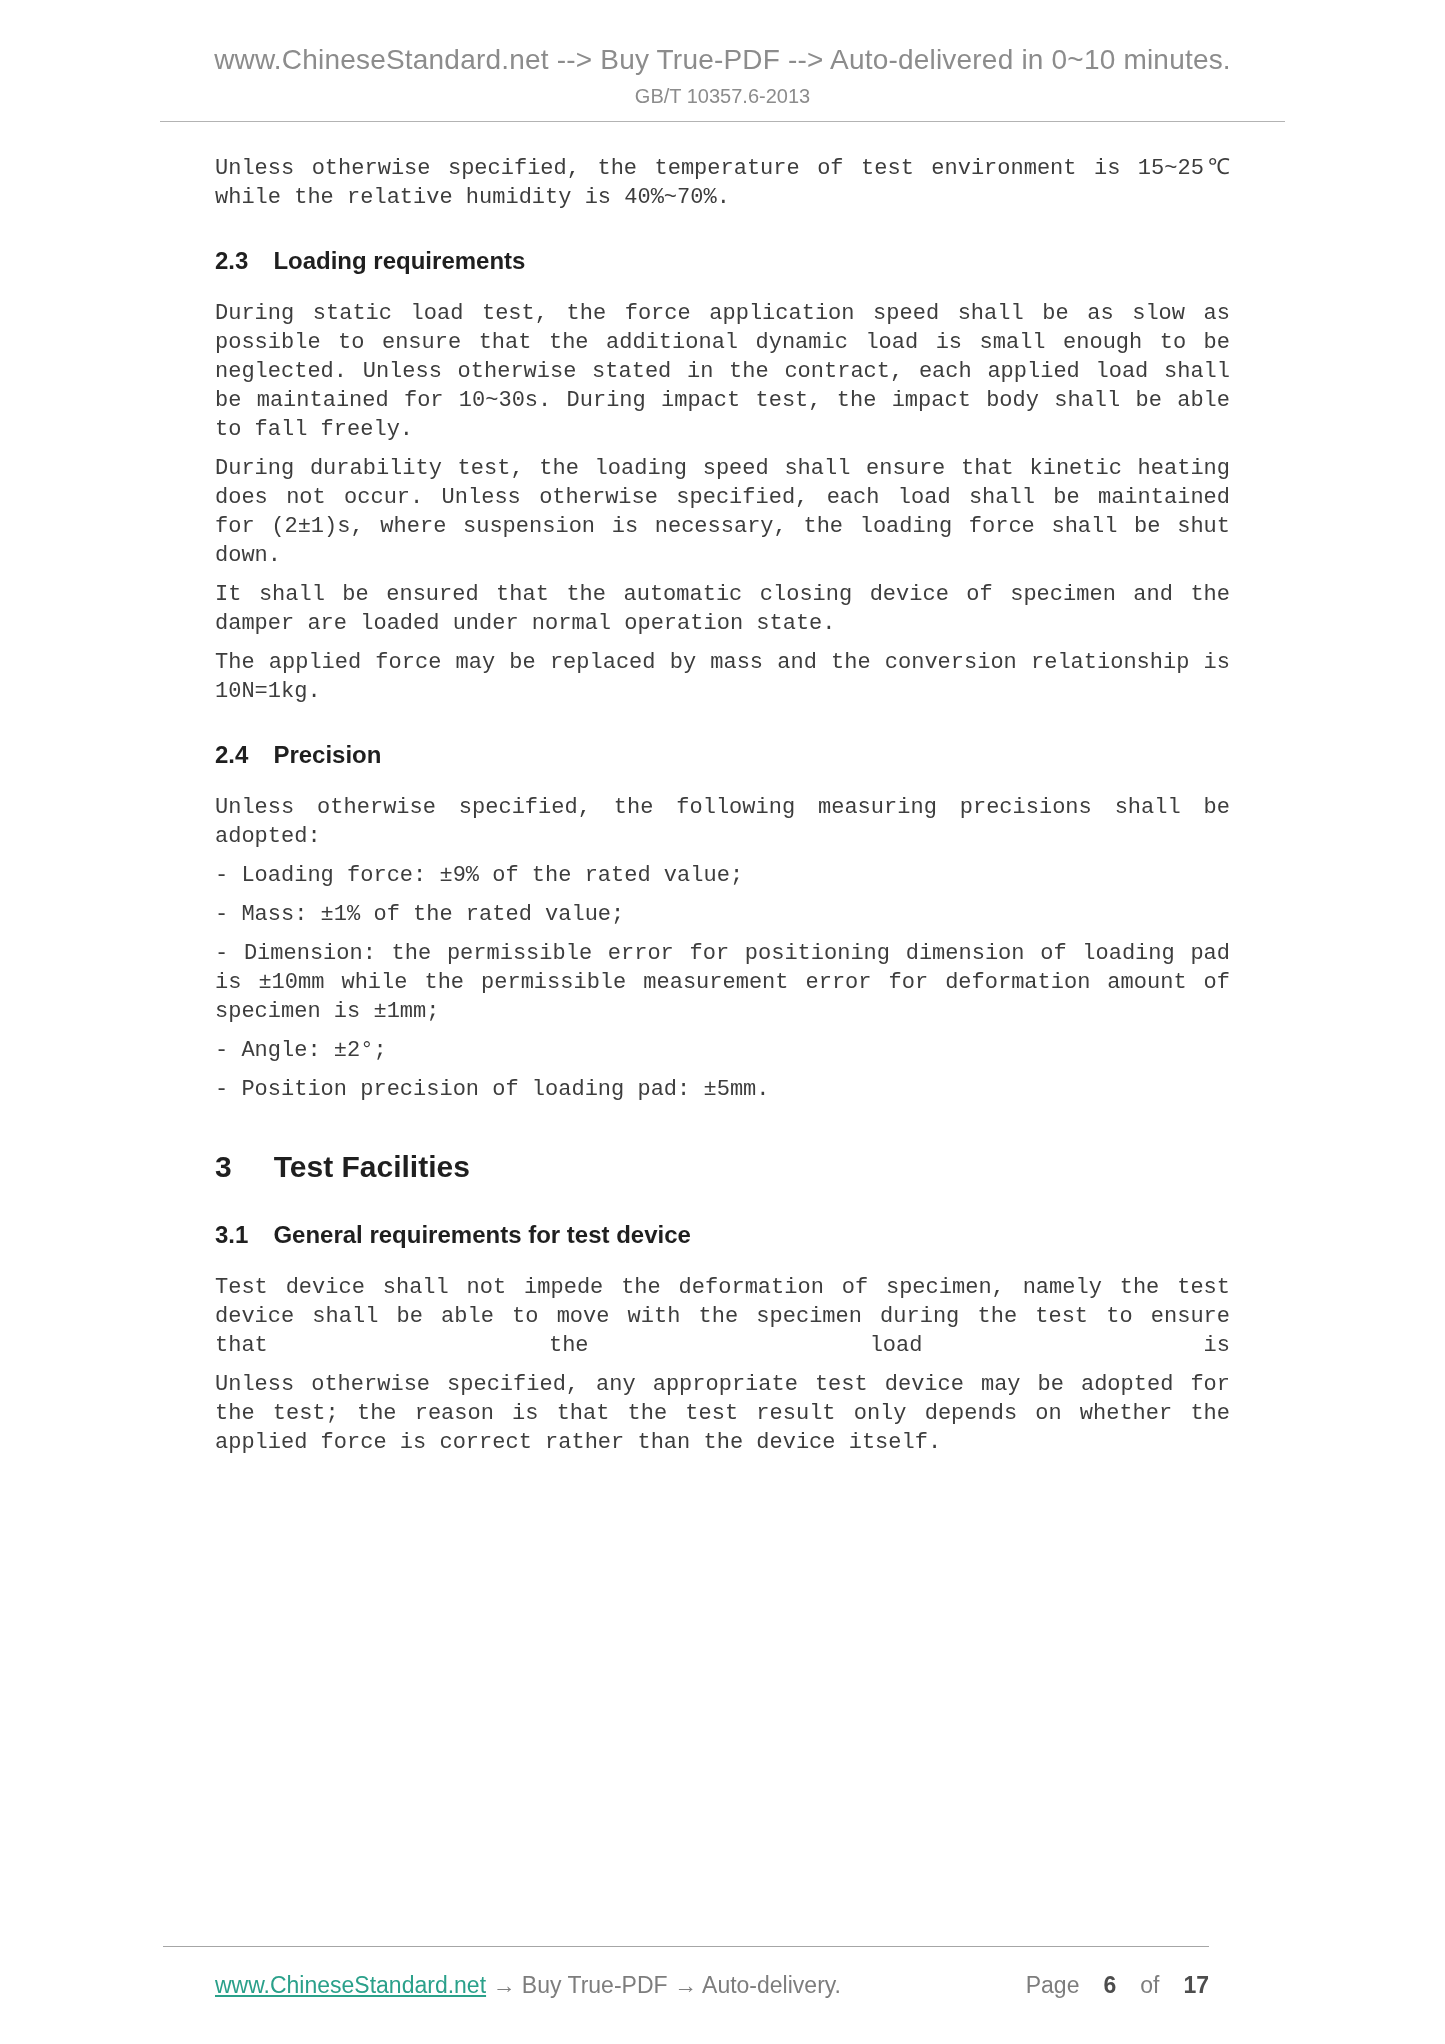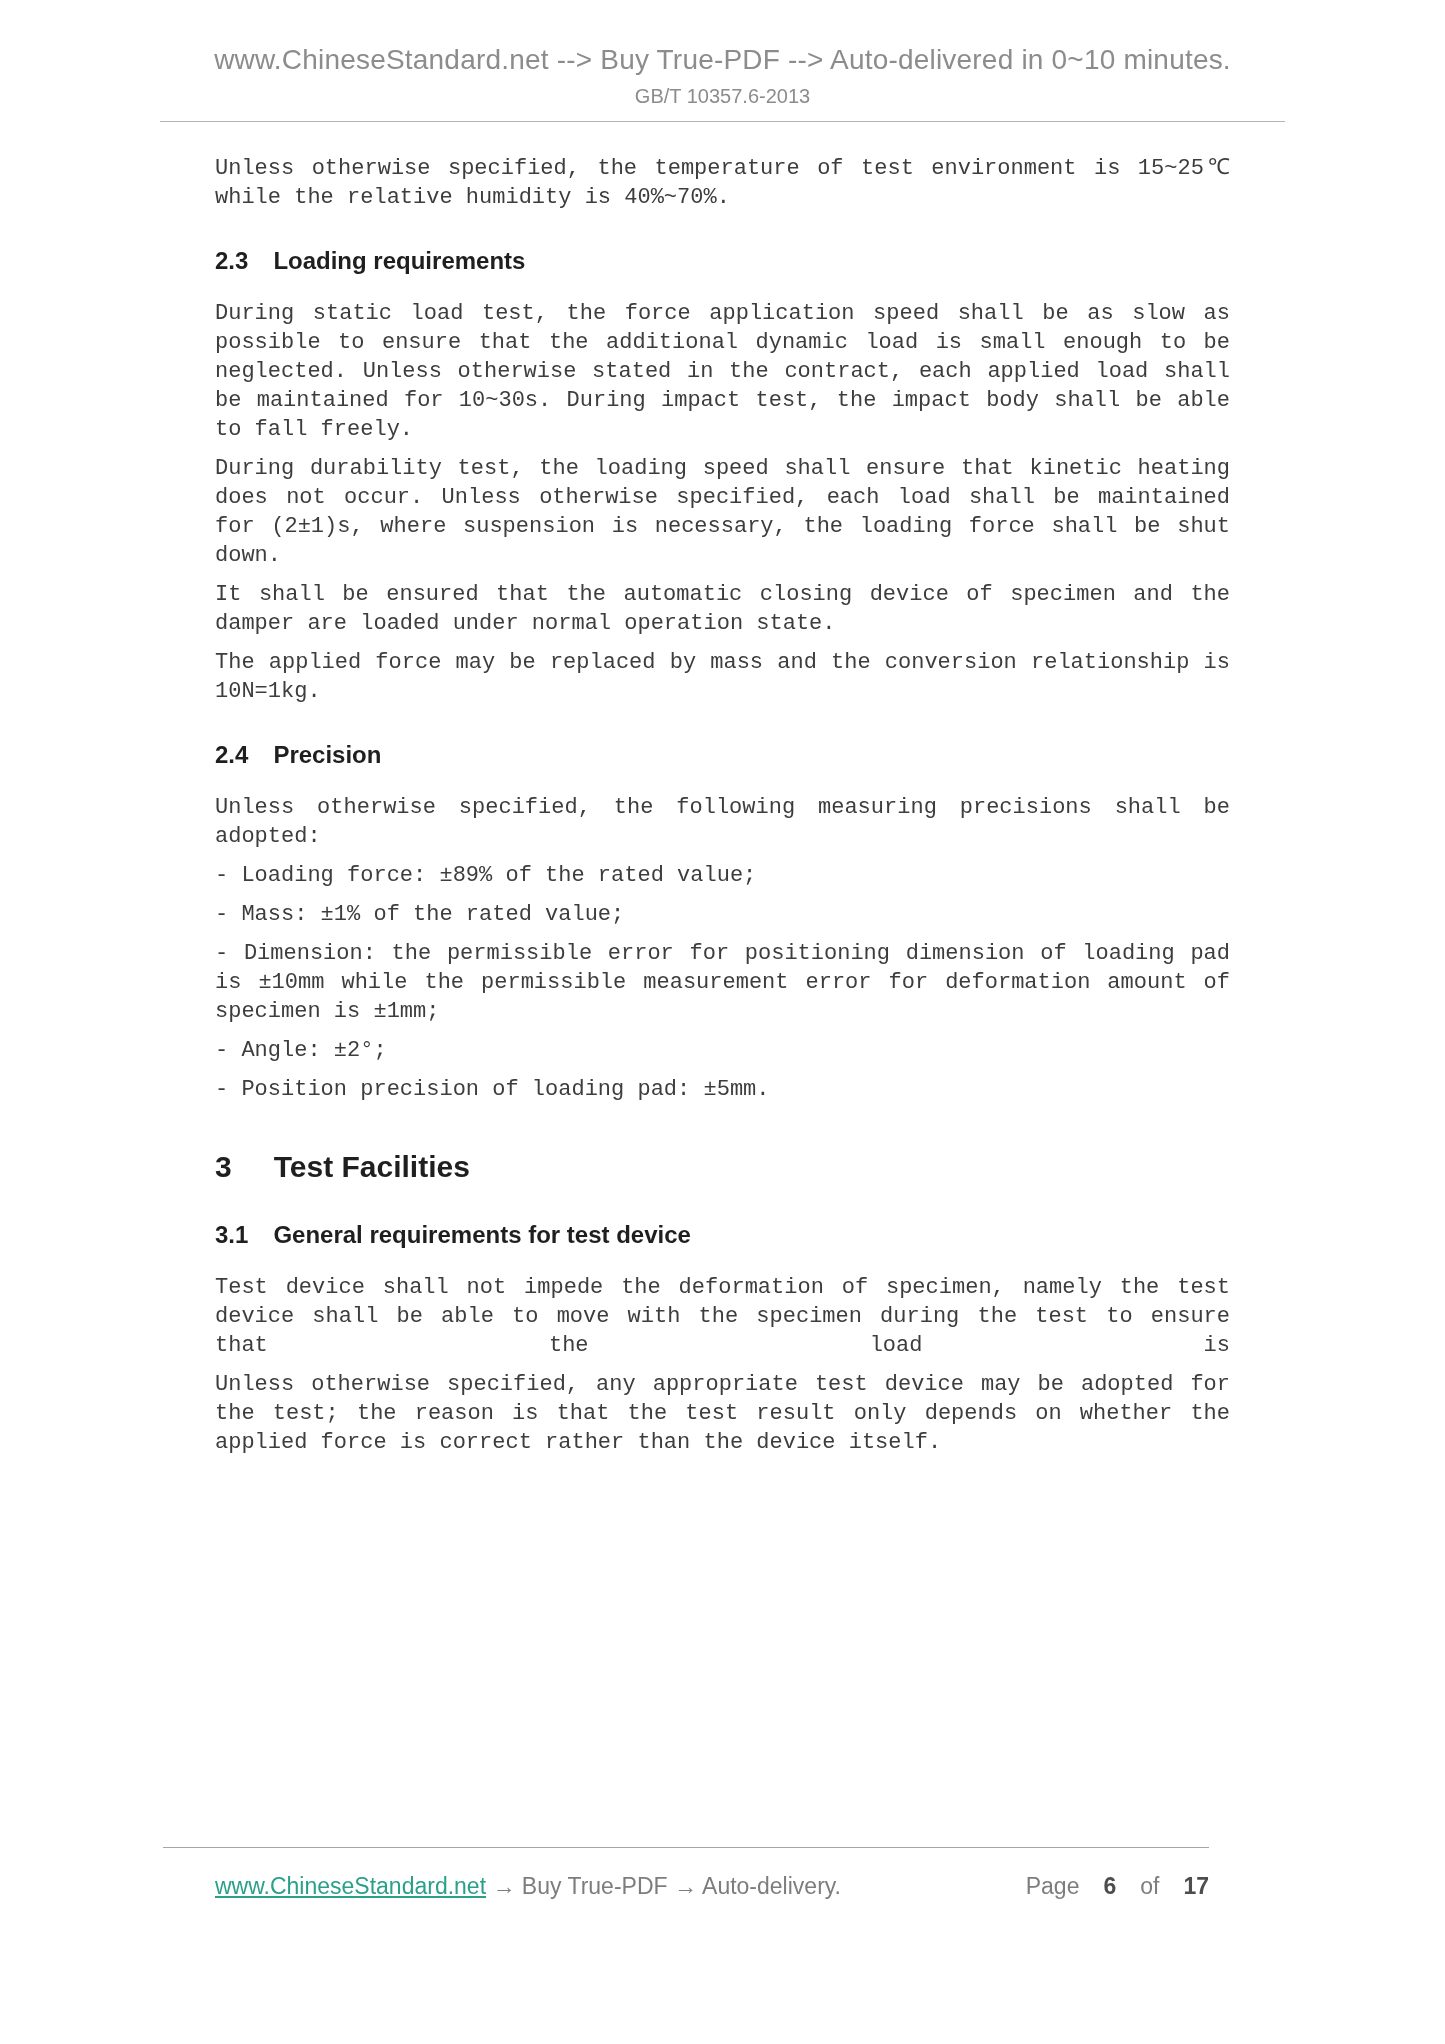--- a/index.html
+++ b/index.html
@@ -76,21 +76,21 @@
     margin: 44px 0 28px 0;
     line-height: 38px;
   }
   .h-main .h-num {
     display: inline-block;
     margin-right: 42px;
   }
   
   .pdf-footer {
     position: absolute;
-    top: 1847px;
+    top: 1946px;
     left: 163px;
     width: 1046px;
   }
   .pdf-footer .rule-f {
     border: none;
     border-top: 1px solid #a6a6a6;
     margin: 0;
   }
   .footer-row {
     display: flex;
@@ -139,21 +139,21 @@
     <h3 class="h-sub"><span class="h-num">2.3</span><span>Loading requirements</span></h3>
 
     <p class="para">During static load test, the force application speed shall be as slow as possible to ensure that the additional dynamic load is small enough to be neglected. Unless otherwise stated in the contract, each applied load shall be maintained for 10~30s. During impact test, the impact body shall be able to fall freely.</p>
     <p class="para">During durability test, the loading speed shall ensure that kinetic heating does not occur. Unless otherwise specified, each load shall be maintained for (2±1)s, where suspension is necessary, the loading force shall be shut down.</p>
     <p class="para">It shall be ensured that the automatic closing device of specimen and the damper are loaded under normal operation state.</p>
     <p class="para">The applied force may be replaced by mass and the conversion relationship is 10N=1kg.</p>
 
     <h3 class="h-sub"><span class="h-num">2.4</span><span>Precision</span></h3>
 
     <p class="para">Unless otherwise specified, the following measuring precisions shall be adopted:</p>
-    <p class="para">- Loading force: ±89% of the rated value;</p>
+    <p class="para">- Loading force: ±9% of the rated value;</p>
     <p class="para">- Mass: ±1% of the rated value;</p>
     <p class="para">- Dimension: the permissible error for positioning dimension of loading pad is ±10mm while the permissible measurement error for deformation amount of specimen is ±1mm;</p>
     <p class="para">- Angle: ±2°;</p>
     <p class="para">- Position precision of loading pad: ±5mm.</p>
 
     <h2 class="h-main"><span class="h-num">3</span><span>Test Facilities</span></h2>
 
     <h3 class="h-sub"><span class="h-num">3.1</span><span>General requirements for test device</span></h3>
 
     <p class="para justify-last">Test device shall not impede the deformation of specimen, namely the test device shall be able to move with the specimen during the test to ensure that the load is</p>

